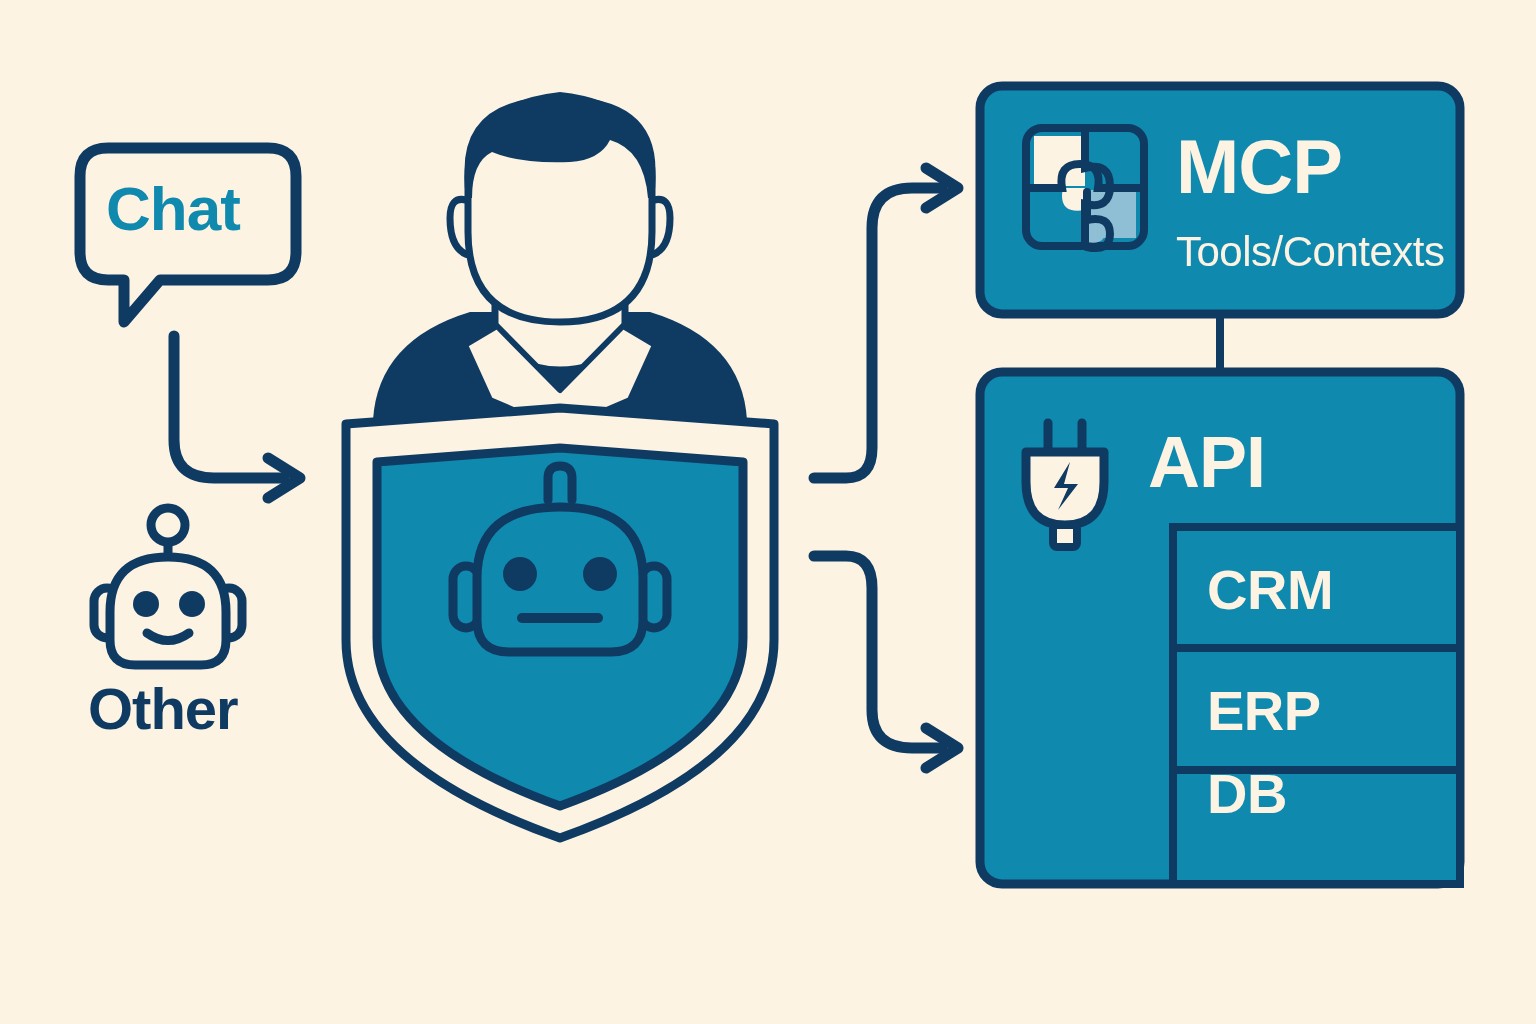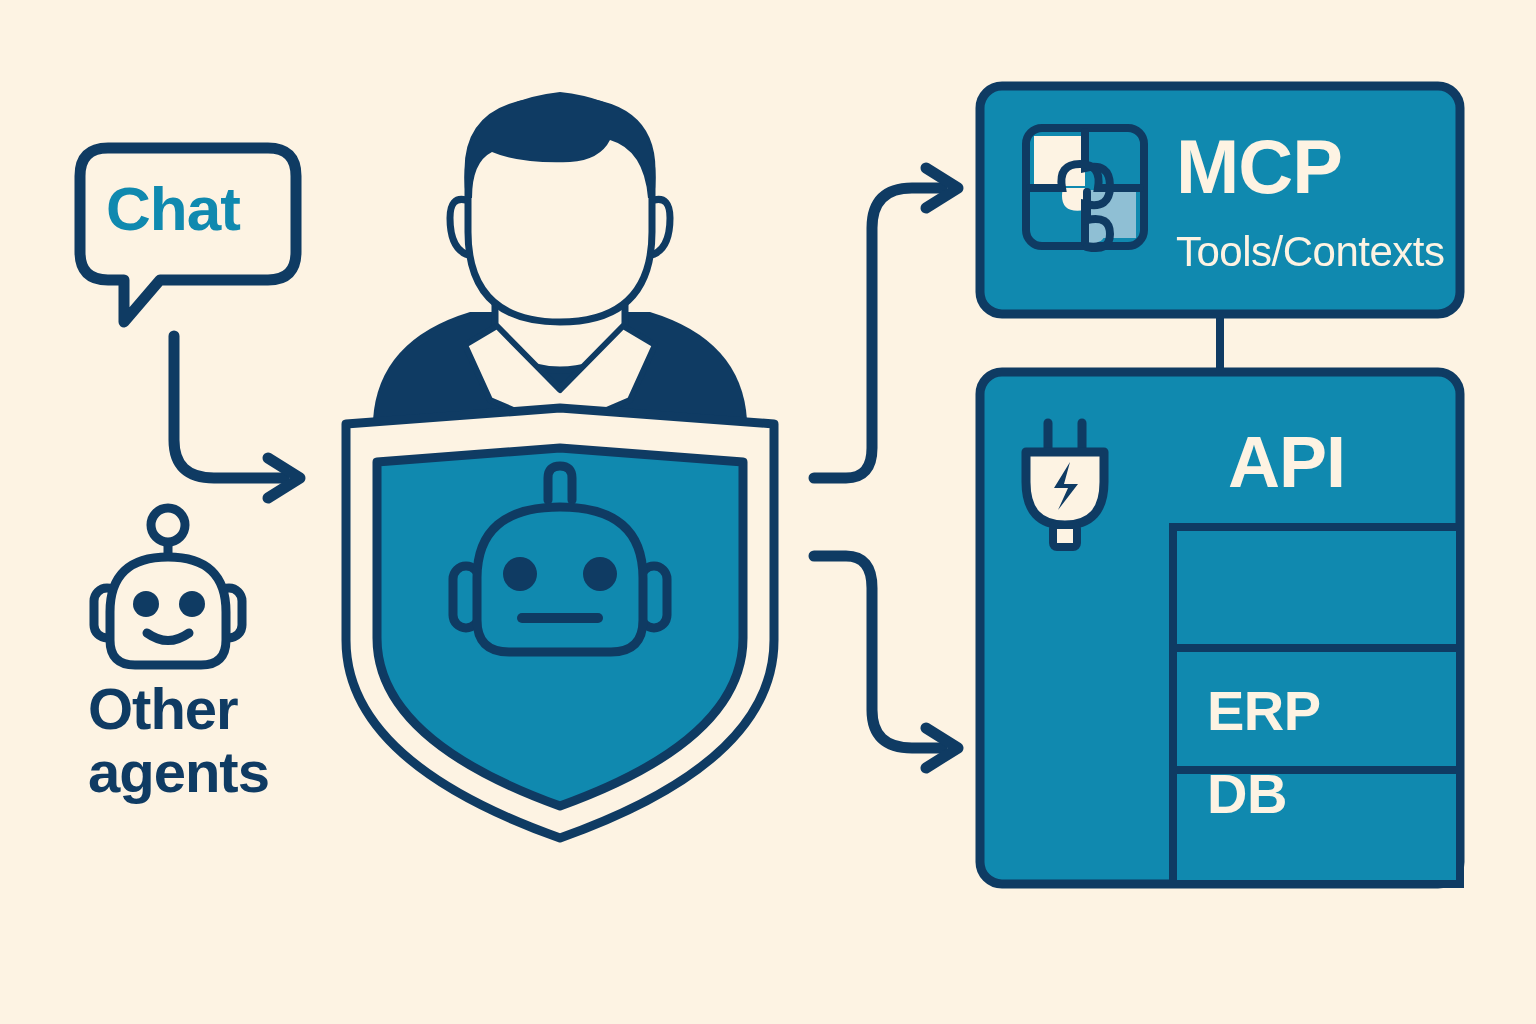--- a/index.html
+++ b/index.html
@@ -61,21 +61,21 @@
   #mcp-subtitle {
     left: 1176px;
     top: 230px;
     font-size: 42px;
     font-weight: 400;
     color: #fdf3e3;
     letter-spacing: -0.5px;
   }
   
   #api-title {
-    left: 1228px;
+    left: 1148px;
     top: 425px;
     font-size: 72px;
     font-weight: 700;
     color: #fdf3e3;
     letter-spacing: -1px;
   }
   .sub-label {
     position: absolute;
     font-size: 56px;
     font-weight: 700;
@@ -201,26 +201,27 @@
 
       <rect x="1173" y="527" width="287" height="121" fill="#1089af" stroke="#0f3b63" stroke-width="8"></rect>
       <rect x="1173" y="648" width="287" height="122" fill="#1089af" stroke="#0f3b63" stroke-width="8"></rect>
       <rect x="1173" y="770" width="287" height="114" fill="#1089af" stroke="#0f3b63" stroke-width="8"></rect>
     </g>
 
   </svg>
 
   <div class="lbl" id="chat-label">Chat</div>
 
-  <div class="lbl" id="other-agents-label"><span>Other</span><br><span>agents</span></div>
+  <div class="lbl" id="other-agents-label"><span>Other</span><br></div>
 
   <div class="lbl" id="mcp-title">MCP</div>
 
   <div class="lbl" id="mcp-subtitle">Tools/Contexts</div>
 
   <div class="lbl" id="api-title">API</div>
 
+  <div class="sub-label" id="crm-label">CRM</div>
 
   <div class="sub-label" id="erp-label">ERP</div>
 
   <div class="sub-label" id="db-label">DB</div>
 
 </div>
 
 </body></html>

